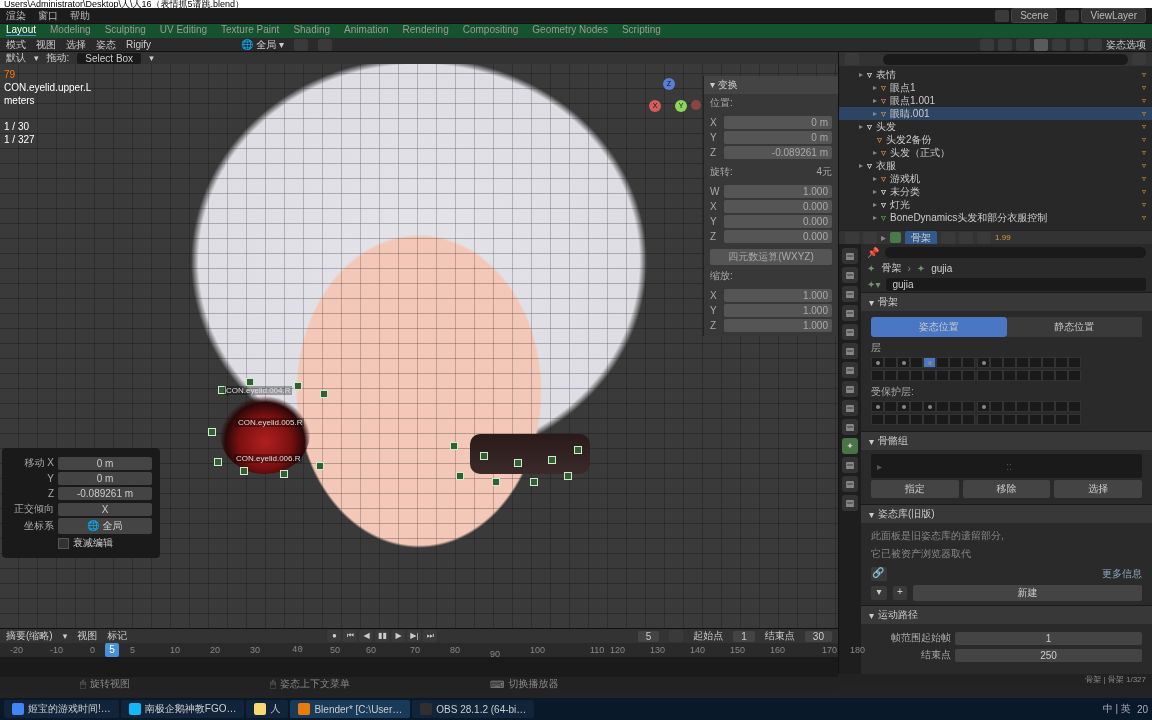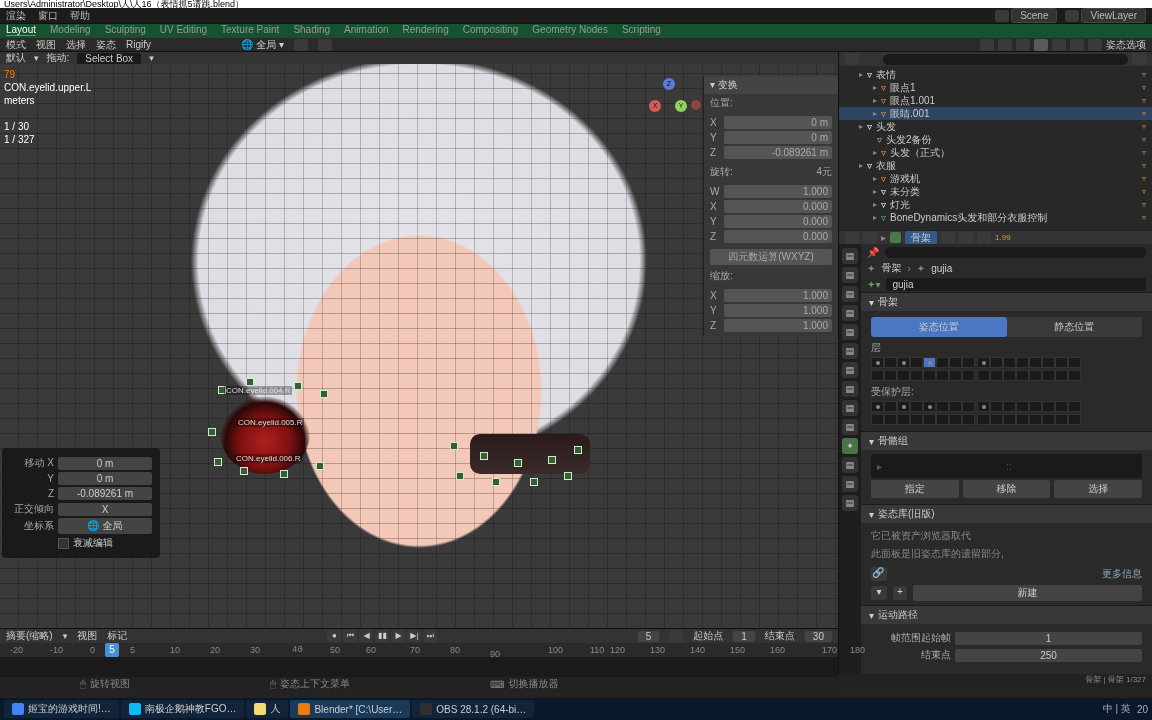--- a/index.html
+++ b/index.html
@@ -362,21 +362,21 @@
           <span class="tick" style="left: 130px;">5</span>
           <span class="tick" style="left: 170px;">10</span>
           <span class="tick" style="left: 210px;">20</span>
           <span class="tick" style="left: 250px;">30</span>
           <span class="tick" style="left: 292px; font-family: Liberation Mono, monospace;">40</span>
           <span class="tick" style="left: 330px;">50</span>
           <span class="tick" style="left: 366px;">60</span>
           <span class="tick" style="left: 410px;">70</span>
           <span class="tick" style="left: 450px;">80</span>
           <span class="tick" style="left: 490px; margin-top: 8px;">90</span>
-          <span class="tick" style="left: 530px; margin-left: 18px;">100</span>
+          <span class="tick" style="left: 530px;">100</span>
           <span class="tick" style="left: 590px;">110</span>
           <span class="tick" style="left: 610px;">120</span>
           <span class="tick" style="left: 650px;">130</span>
           <span class="tick" style="left: 690px;">140</span>
           <span class="tick" style="left: 730px;">150</span>
           <span class="tick" style="left: 770px;">160</span>
           <span class="tick" style="left: 822px;">170</span>
           <span class="tick" style="left: 850px;">180</span>
         </div>
       <div class="tl-track"></div>
@@ -645,22 +645,22 @@
             </div>
           </div>
         </div>
 
         <div class="prop-section">
           <div class="prop-sec-head">
               <span>▾</span>
               <span>姿态库(旧版)</span>
             </div>
           <div class="prop-sec-body">
+            <div class="info-text">此面板是旧姿态库的遗留部分,</div>
             <div class="info-text">它已被资产浏览器取代</div>
-            <div class="info-text">此面板是旧姿态库的遗留部分,</div>
             <div style="display:flex;align-items:center;margin-top:4px;gap:6px">
               <span style="background:#3a3a3a;width:16px;height:14px;border-radius:2px;text-align:center">🔗</span>
               <span style="flex:1"></span>
               <span style="color:#8ab">更多信息</span>
             </div>
             <div style="display:flex;align-items:center;margin-top:4px;gap:6px">
               <span style="background:#3a3a3a;width:16px;height:14px;border-radius:2px;text-align:center">▾</span>
               <span style="background:#3a3a3a;width:14px;height:14px;border-radius:2px;text-align:center">+</span>
               <div style="flex:1;background:#444;text-align:center;padding:1px 0;border-radius:2px">新建</div>
             </div>

